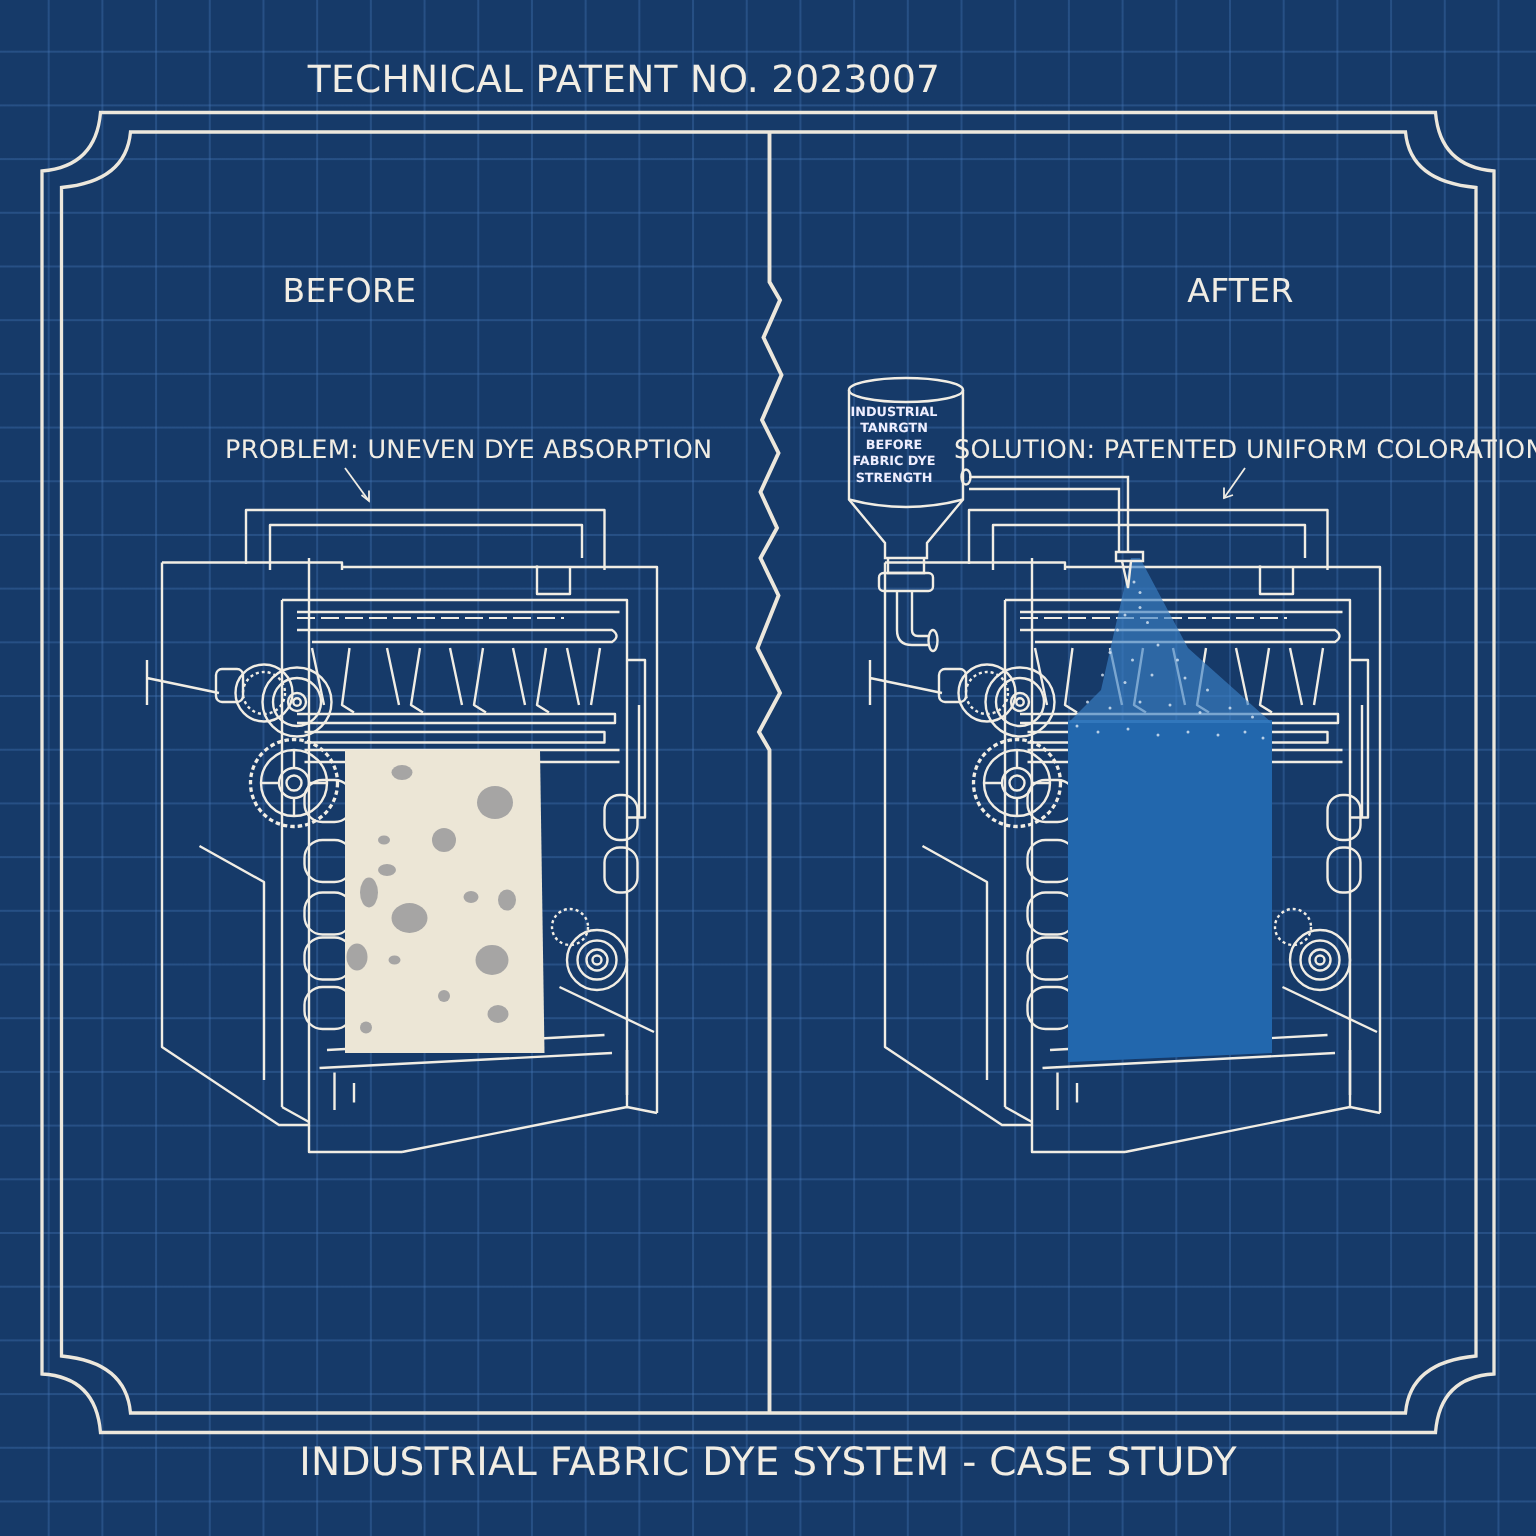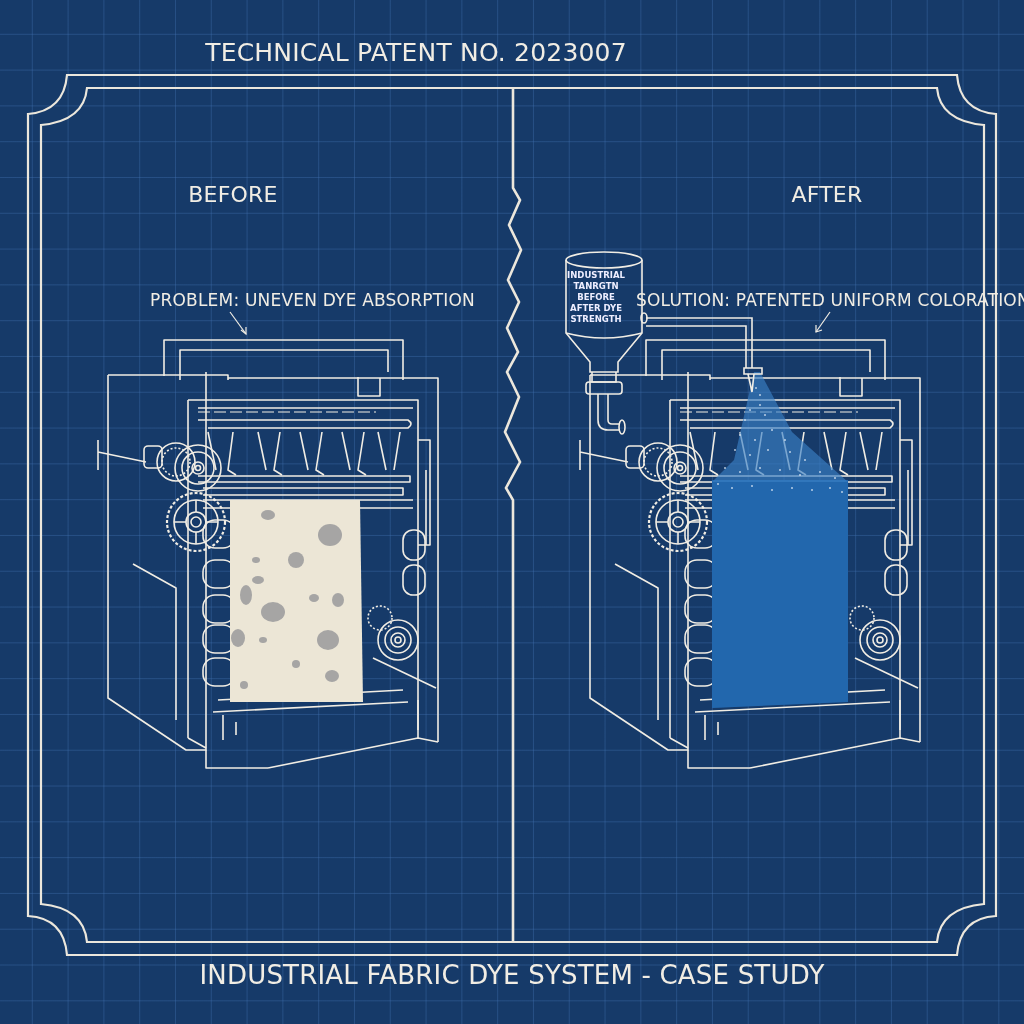--- a/index.html
+++ b/index.html
@@ -206,17 +206,17 @@
 <div class="txt panel-label before-label">BEFORE</div>
 <div class="txt panel-label after-label">AFTER</div>
 
 <div class="txt note problem-note">PROBLEM: UNEVEN DYE ABSORPTION</div>
 <div class="txt note solution-note">SOLUTION: PATENTED UNIFORM COLORATION</div>
 
 <div class="tank-text">
   <span>INDUSTRIAL</span>
   <span>TANRGTN</span>
   <span>BEFORE</span>
-  <span>AFTER DYE</span>
+  <span>FABRIC DYE</span>
   <span>STRENGTH</span>
 </div>
 
 <div class="txt footer">INDUSTRIAL FABRIC DYE SYSTEM - CASE STUDY</div>
 
 </body></html>

